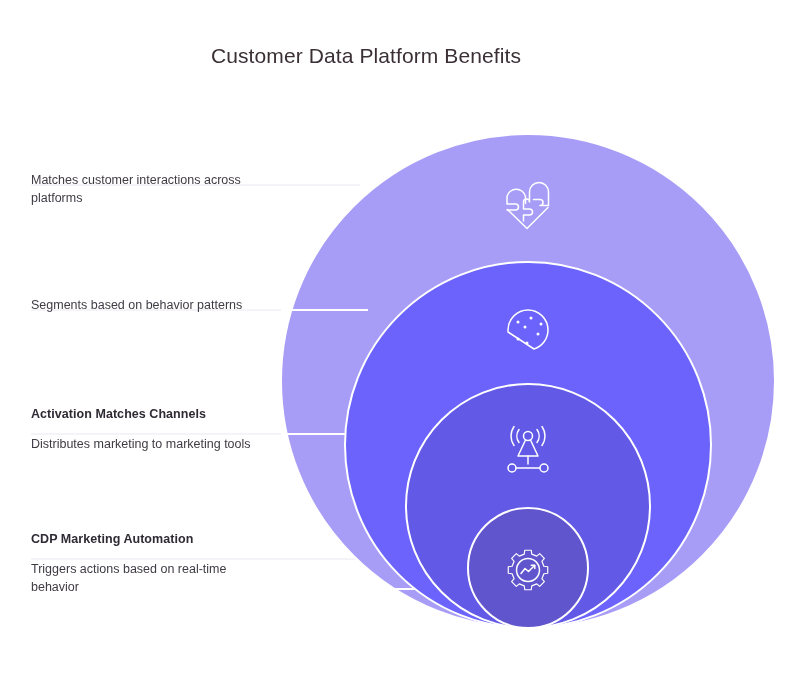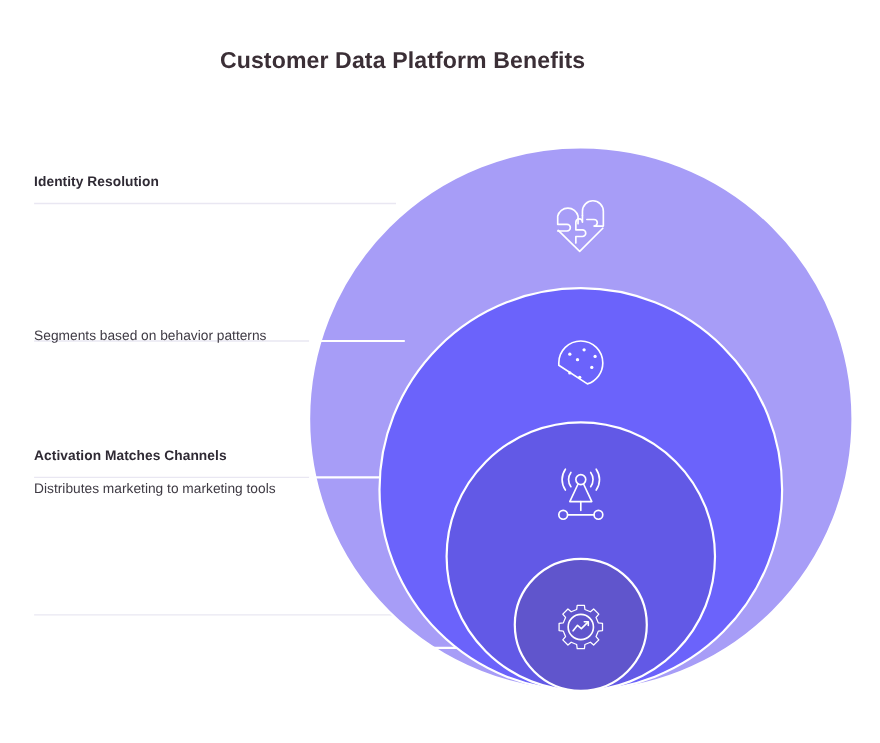--- a/index.html
+++ b/index.html
@@ -16,21 +16,21 @@
     -webkit-font-smoothing: antialiased;
   }
 
   #page-title {
     position: absolute;
     top: 44px;
     left: 0;
     width: 732px;
     text-align: center;
     font-size: 21px;
-    font-weight: bold;
+    font-weight: normal;
     color: #3b2f36;
     letter-spacing: 0.1px;
   }
 
   
   #circles-canvas {
     position: absolute;
     left: 0;
     top: 0;
     width: 800px;
@@ -175,26 +175,28 @@
              L -4.8 -15.6 Z" transform="scale(0.78) translate(0,-4.8)"></path>
 
     <circle cx="0" cy="0" r="11.5"></circle>
 
     <path d="M -7 3.5 L -3 -1.5 L 0.5 1.5 L 6.5 -4.5"></path>
     <path d="M 3.2 -4.8 L 6.8 -4.8 L 6.8 -1.4"></path>
   </g>
 </svg>
 
 <div class="benefit-block" data-index="0">
-  <div class="benefit-title">Identity Resolution</div>
+  <div class="benefit-desc">Matches customer interactions across platforms</div>
 </div>
 
 <div class="benefit-block" data-index="1">
   <div class="benefit-desc">Segments based on behavior patterns</div>
 </div>
 
 <div class="benefit-block" data-index="2">
   <div class="benefit-title">Activation Matches Channels</div>
   <div class="benefit-desc">Distributes marketing to marketing tools</div>
 </div>
 
 <div class="benefit-block" data-index="3">
+  <div class="benefit-title">CDP Marketing Automation</div>
+  <div class="benefit-desc">Triggers actions based on real-time behavior</div>
 </div>
 
 </body></html>

